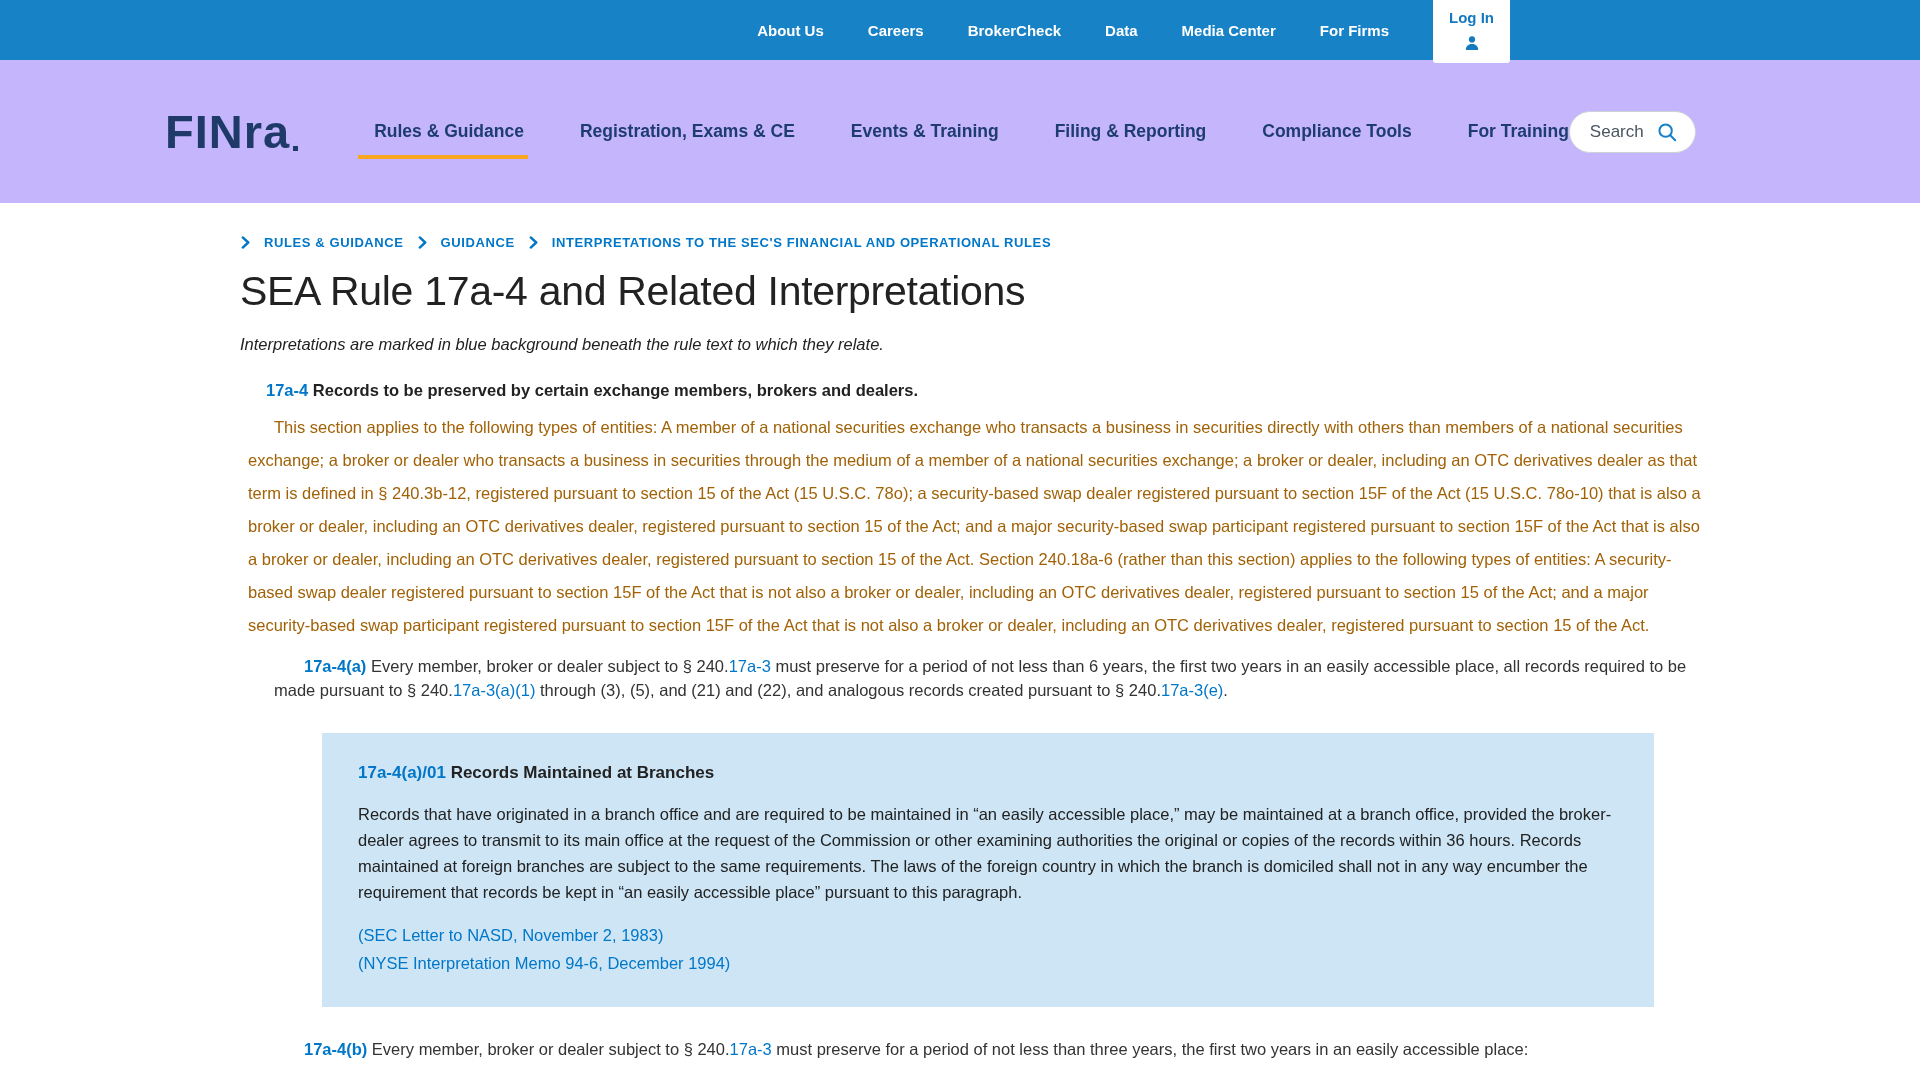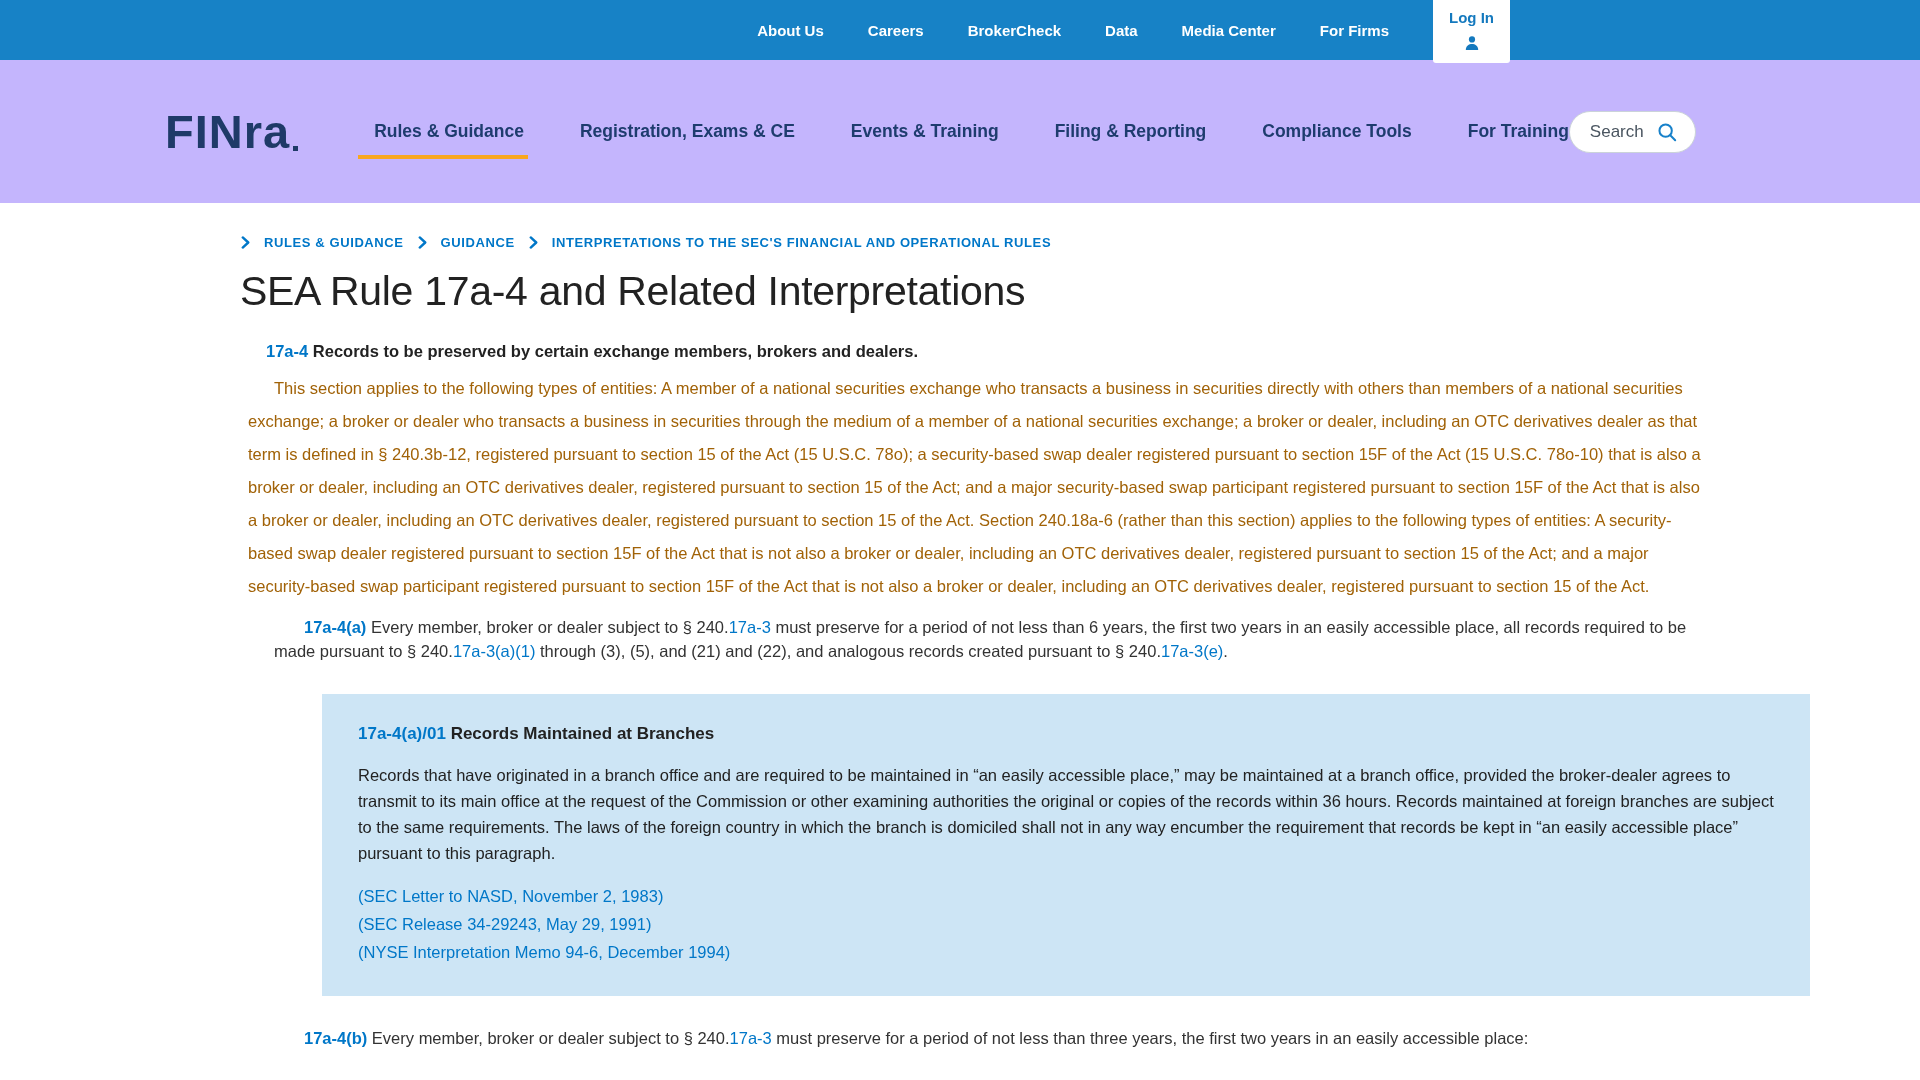--- a/index.html
+++ b/index.html
@@ -82,21 +82,21 @@
     margin: 8px; text-indent: 26px;
     font-size: 16.5px; line-height: 33px; color: #a16207;
   }
   .rule-para {
     margin: 12px 0 0 34px; text-indent: 30px;
     font-size: 16.5px; line-height: 24.5px; color: #333;
   }
   .inline-link { color: #0077C8; }
 
   .interp-box {
-    margin: 30px 0 0 82px; width: 1488px;
+    margin: 30px 0 0 82px; width: 1332px;
     background: #CDE5F5; padding: 30px 36px 30px 36px;
   }
   .interp-head { font-size: 17px; font-weight: 700; color: #222; line-height: 20px; }
   .interp-body { margin: 18px 0 0; font-size: 16.5px; line-height: 26px; color: #222; }
   .citations { margin-top: 16px; }
   .citations a { display: block; color: #0077C8; font-size: 16.5px; line-height: 28px; }
 
   .para-b { margin-top: 30px; }
 </style>
 </head>
@@ -161,38 +161,38 @@
       <svg width="11" height="13" viewBox="0 0 12 14" fill="none">
           <path d="M3 1.5 L9 7 L3 12.5" stroke="#0077C8" stroke-width="2.6" stroke-linecap="round" stroke-linejoin="round"></path>
         </svg>
     </span>
     <a>INTERPRETATIONS TO THE SEC'S FINANCIAL AND OPERATIONAL RULES</a>
   </nav>
 
   <h1 class="page-title">SEA Rule 17a-4 and Related Interpretations</h1>
 
 
+  <p class="note">Interpretations are marked in blue background beneath the rule text to which they relate.</p>
 
   <div class="rule-heading">
     <a class="rule-num">17a-4</a>
     <span>Records to be preserved by certain exchange members, brokers and dealers.</span>
   </div>
 
   <p class="rule-body">This section applies to the following types of entities: A member of a national securities exchange who transacts a business in securities directly with others than members of a national securities exchange; a broker or dealer who transacts a business in securities through the medium of a member of a national securities exchange; a broker or dealer, including an OTC derivatives dealer as that term is defined in § 240.3b-12, registered pursuant to section 15 of the Act (15 U.S.C. 78o); a security-based swap dealer registered pursuant to section 15F of the Act (15 U.S.C. 78o-10) that is also a broker or dealer, including an OTC derivatives dealer, registered pursuant to section 15 of the Act; and a major security-based swap participant registered pursuant to section 15F of the Act that is also a broker or dealer, including an OTC derivatives dealer, registered pursuant to section 15 of the Act. Section 240.18a-6 (rather than this section) applies to the following types of entities: A security-based swap dealer registered pursuant to section 15F of the Act that is not also a broker or dealer, including an OTC derivatives dealer, registered pursuant to section 15 of the Act; and a major security-based swap participant registered pursuant to section 15F of the Act that is not also a broker or dealer, including an OTC derivatives dealer, registered pursuant to section 15 of the Act.</p>
 
   <div class="rule-para"><a class="rule-num">17a-4(a)</a><span> Every member, broker or dealer subject to § 240.</span><a class="inline-link">17a-3</a><span> must preserve for a period of not less than 6 years, the first two years in an easily accessible place, all records required to be made pursuant to § 240.</span><a class="inline-link">17a-3(a)(1)</a><span> through (3), (5), and (21) and (22), and analogous records created pursuant to § 240.</span><a class="inline-link">17a-3(e)</a><span>.</span></div>
 
   <section class="interp-box">
     <div class="interp-head">
       <a class="rule-num">17a-4(a)/01</a>
       <span>Records Maintained at Branches</span>
     </div>
     <p class="interp-body">Records that have originated in a branch office and are required to be maintained in “an easily accessible place,” may be maintained at a branch office, provided the broker-dealer agrees to transmit to its main office at the request of the Commission or other examining authorities the original or copies of the records within 36 hours. Records maintained at foreign branches are subject to the same requirements. The laws of the foreign country in which the branch is domiciled shall not in any way encumber the requirement that records be kept in “an easily accessible place” pursuant to this paragraph.</p>
     <div class="citations">
       <a>(SEC Letter to NASD, November 2, 1983)</a>
-      <a>(SEC Release 34-29243, May 29, 1991)</a>
       <a>(NYSE Interpretation Memo 94-6, December 1994)</a>
     </div>
   </section>
 
   <div class="rule-para para-b"><a class="rule-num">17a-4(b)</a><span> Every member, broker or dealer subject to § 240.</span><a class="inline-link">17a-3</a><span> must preserve for a period of not less than three years, the first two years in an easily accessible place:</span></div>
 
 </main>
 
 </body></html>

